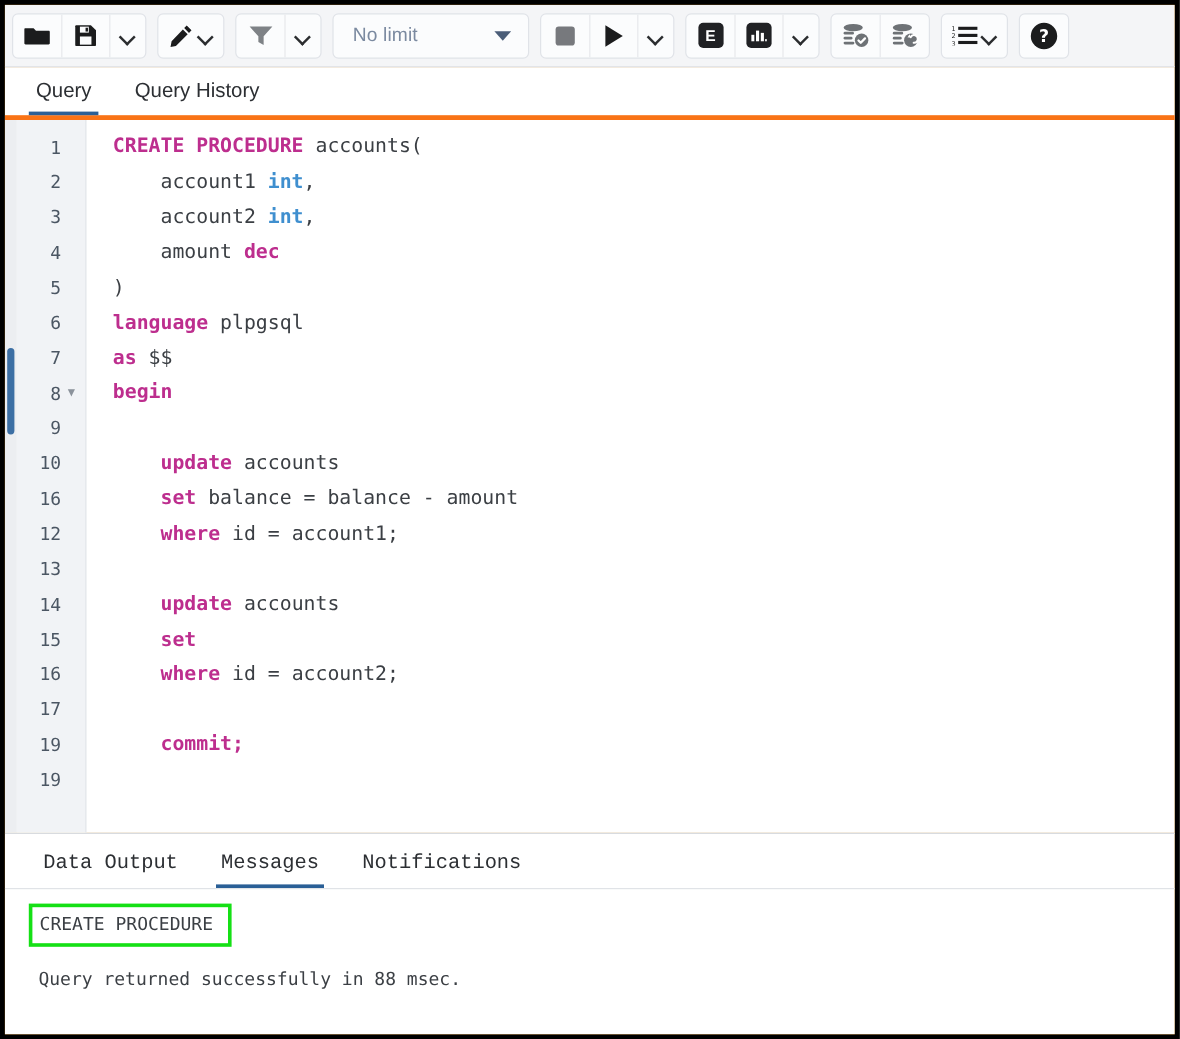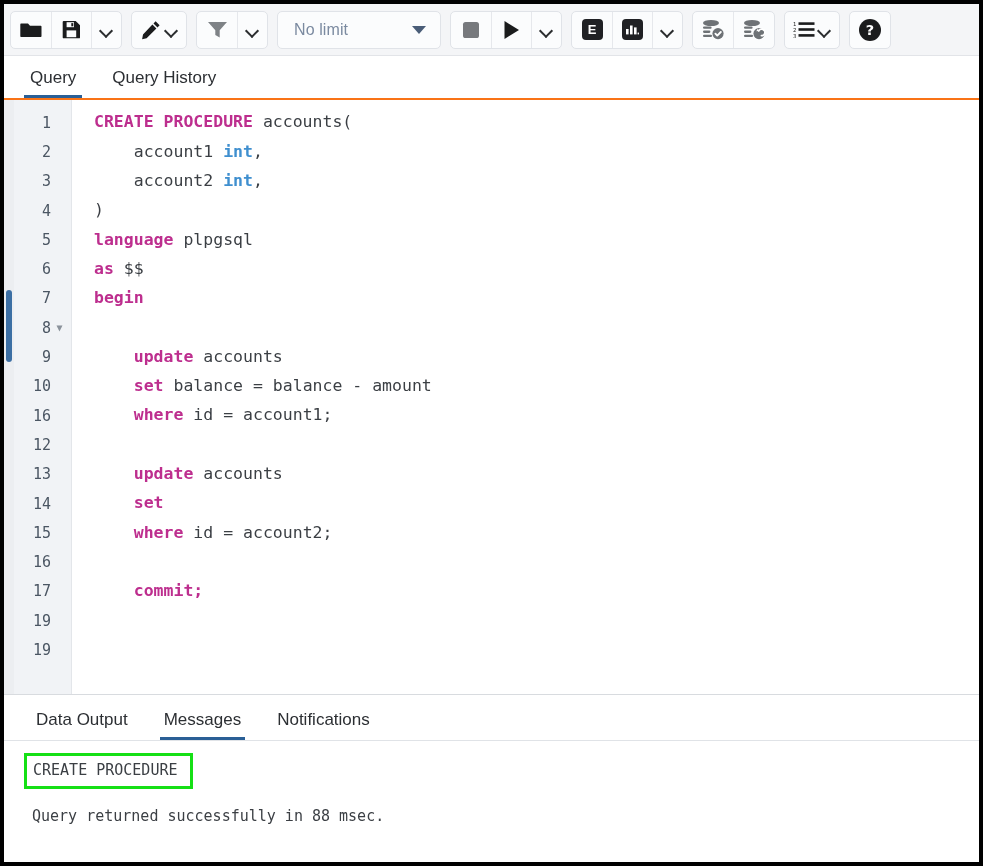--- a/index.html
+++ b/index.html
@@ -111,21 +111,21 @@
   }
 
   
   .qtabs {
     height: 44px;
     background: #ffffff;
     display: flex;
     align-items: flex-end;
     padding-left: 20px;
     flex: 0 0 auto;
-    border-bottom: 2px solid #f97316;
+    border-bottom: 4px solid #f97316;
   }
   .qtab {
     font-size: 17px;
     color: #2c2f33;
     padding: 0 6px 9px 6px;
     margin-right: 24px;
     cursor: pointer;
     border-bottom: 3px solid transparent;
     line-height: 1;
   }
@@ -213,20 +213,21 @@
     display: flex;
     flex-direction: column;
   }
   .otabs {
     height: 46px;
     display: flex;
     align-items: flex-end;
     padding-left: 28px;
     flex: 0 0 auto;
     border-bottom: 1px solid #e0e3e7;
+    font-family: Liberation Mono, monospace;
   }
   .otab {
     font-size: 17px;
     color: #2c2f33;
     padding: 0 4px 9px 4px;
     margin-right: 28px;
     cursor: pointer;
     border-bottom: 3px solid transparent;
     line-height: 1;
   }
@@ -471,20 +472,21 @@
         </div>
         <div class="gline">
           <span>19</span>
           <span class="fold empty"></span>
         </div>
       </div>
     <div class="code" id="code">
         <div class="cline"><span class="kw">CREATE PROCEDURE</span><span class="pln"> accounts(</span></div>
         <div class="cline"><span class="pln">    account1 </span><span class="typ">int</span><span class="pln">,</span></div>
         <div class="cline"><span class="pln">    account2 </span><span class="typ">int</span><span class="pln">,</span></div>
+        <div class="cline"><span class="pln">    amount </span><span class="kw">dec</span></div>
         <div class="cline"><span class="pln">)</span></div>
         <div class="cline"><span class="kw">language</span><span class="pln"> plpgsql</span></div>
         <div class="cline"><span class="kw">as</span><span class="pln"> $$</span></div>
         <div class="cline"><span class="kw">begin</span></div>
         <div class="cline"><span class="pln"></span></div>
         <div class="cline"><span class="pln">    </span><span class="kw">update</span><span class="pln"> accounts</span></div>
         <div class="cline"><span class="pln">    </span><span class="kw">set</span><span class="pln"> balance = balance - amount</span></div>
         <div class="cline"><span class="pln">    </span><span class="kw">where</span><span class="pln"> id = account1;</span></div>
         <div class="cline"><span class="pln"></span></div>
         <div class="cline"><span class="pln">    </span><span class="kw">update</span><span class="pln"> accounts</span></div>

